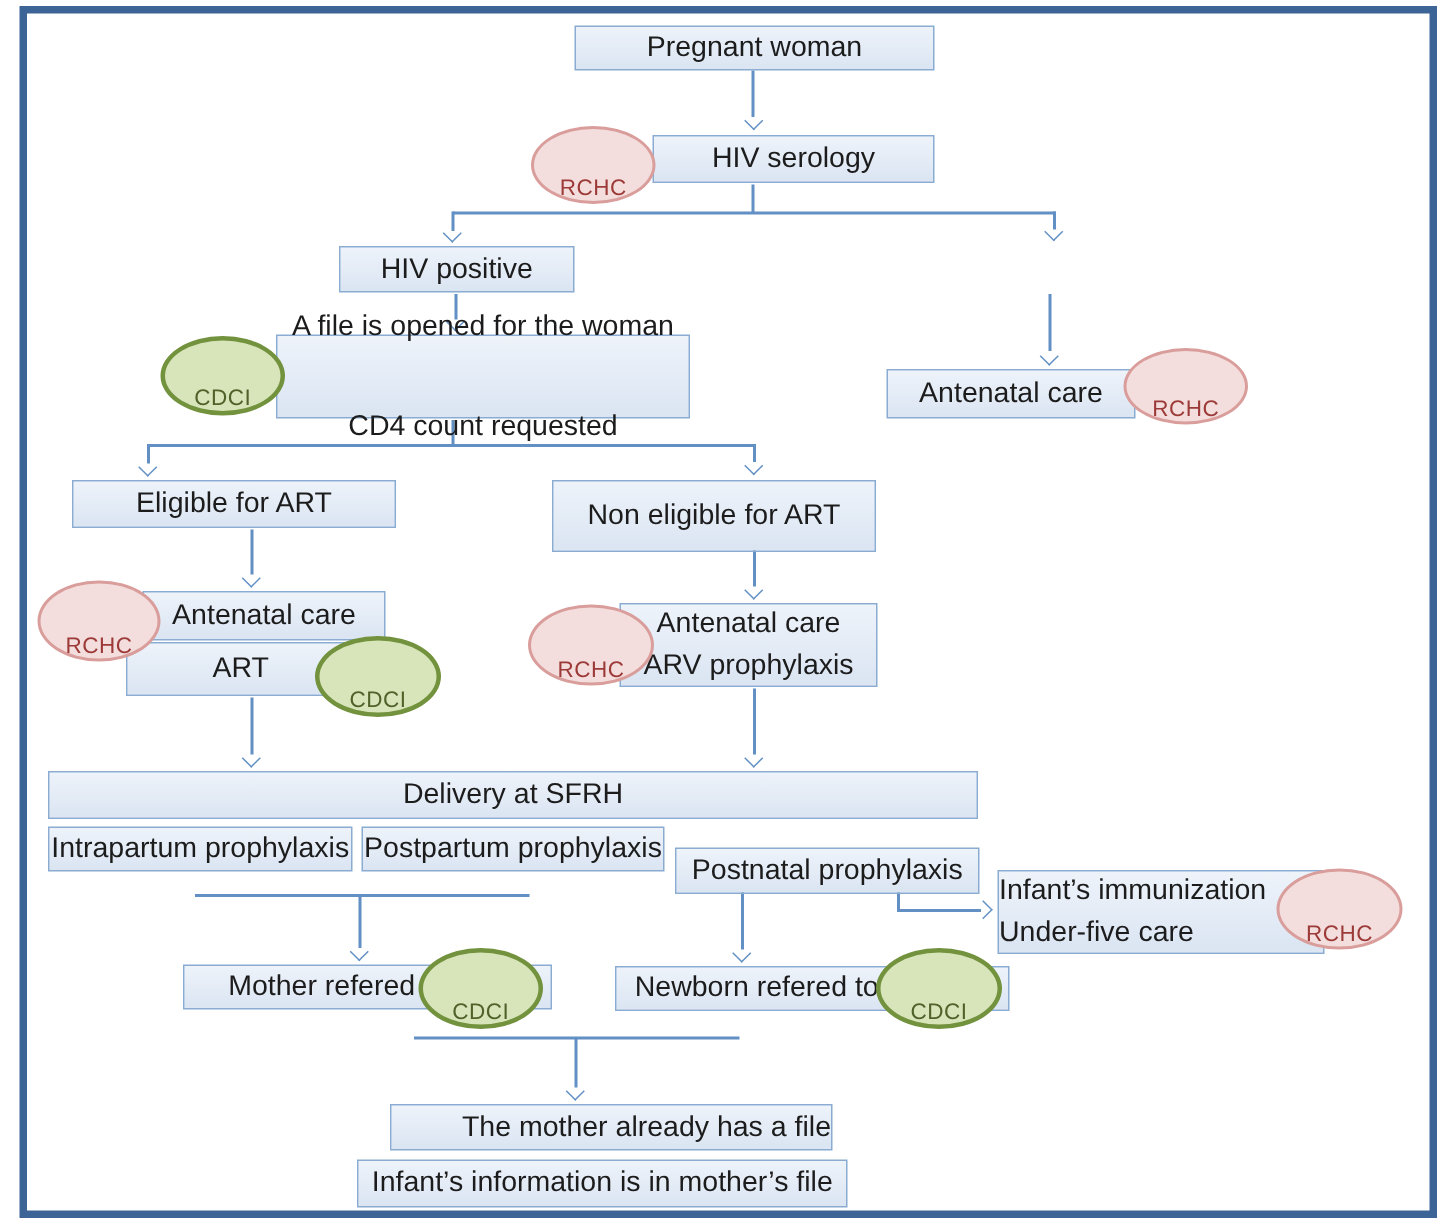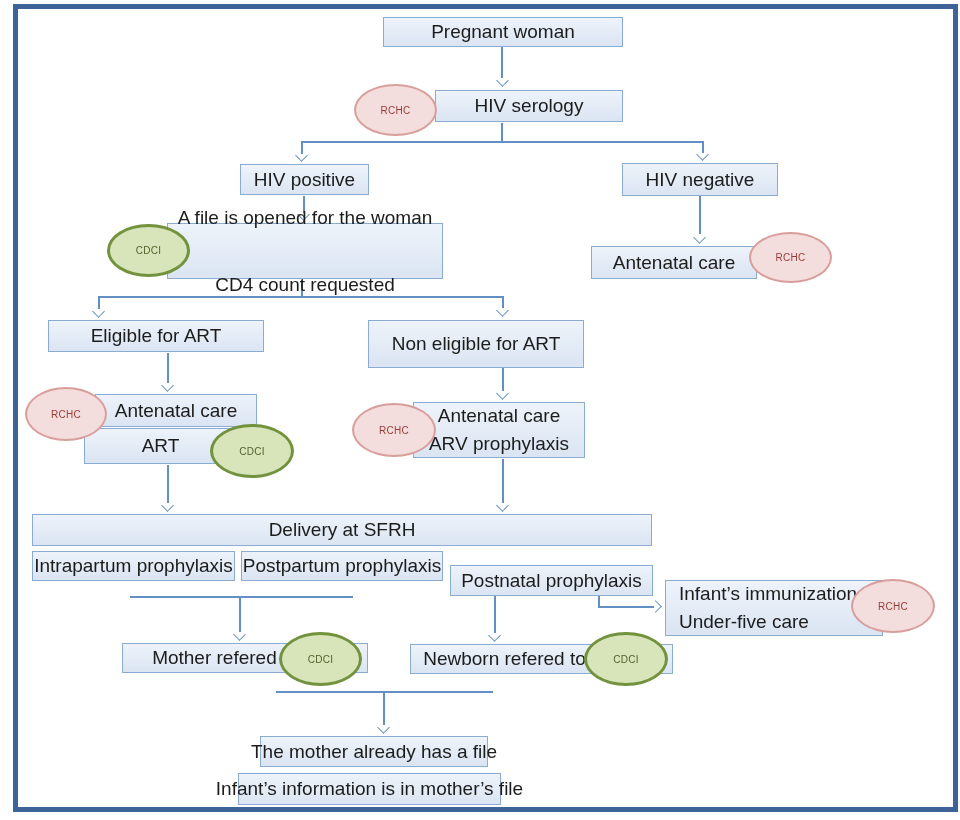--- a/index.html
+++ b/index.html
@@ -25,26 +25,26 @@
     position:absolute;left:13px;top:4px;width:945px;height:808px;
     border:5px solid var(--frame);box-sizing:border-box;
   }
   .box{
     position:absolute;box-sizing:border-box;
     border:1.6px solid var(--box-border);
     background:linear-gradient(180deg, var(--box-fill-top) 0%, var(--box-fill) 90%);
     display:flex;flex-direction:column;align-items:center;justify-content:center;
     text-align:center;font-size:19px;line-height:1.45;
   }
-  .box.left-align{align-items:flex-start;text-align:left;padding-left:13px;}
+  .box.left-align{align-items:flex-start;text-align:left;padding-left:0;}
   .box span{display:block;white-space:nowrap;}
   .ellipse{
     position:absolute;border-radius:50%;box-sizing:border-box;
-    display:flex;align-items:center;justify-content:center;
-    font-size:10px;letter-spacing:0.3px;z-index:5;
+    display:flex;align-items:flex-end;justify-content:center;
+    font-size:15px;letter-spacing:0.3px;z-index:5;
   }
   .ellipse.rchc{background:var(--rchc-fill);border:2.5px solid var(--rchc-border);color:var(--rchc-text);}
   .ellipse.cdci{background:var(--cdci-fill);border:3px solid var(--cdci-border);color:var(--cdci-text);}
   .hline{position:absolute;height:1.6px;background:var(--line);}
   .vline{position:absolute;width:1.6px;background:var(--line);}
   .ah{
     position:absolute;width:9px;height:9px;box-sizing:border-box;
     border-right:1.7px solid var(--line);border-bottom:1.7px solid var(--line);
     background:transparent;
   }
@@ -108,29 +108,26 @@
   <div class="ah down" style="left:379px;top:723px;"></div>
 
   <div class="box" style="left:383px;top:17px;width:240px;height:30px;">
     <span>Pregnant woman</span>
   </div>
 
   <div class="box" style="left:435px;top:90px;width:188px;height:32px;">
     <span>HIV serology</span>
   </div>
 
-  <div class="box" style="left:240px;top:164px;width:129px;height:31px;">
+  <div class="box" style="left:226px;top:164px;width:157px;height:31px;">
     <span>HIV positive</span>
   </div>
 
-  <div class="box" style="left:622px;top:163px;width:156px;height:33px;">
-    <span>HIV negative</span>
-  </div>
-
-  <div class="box" style="left:167px;top:223px;width:276px;height:56px;gap:39px;">
+
+  <div class="box" style="left:184px;top:223px;width:276px;height:56px;gap:39px;">
     <span>A file is opened for the woman</span>
     <span>CD4 count requested</span>
   </div>
 
   <div class="box" style="left:591px;top:246px;width:166px;height:33px;">
     <span>Antenatal care</span>
   </div>
 
   <div class="box" style="left:48px;top:320px;width:216px;height:32px;">
     <span>Eligible for ART</span>
@@ -175,25 +172,25 @@
   </div>
 
   <div class="box" style="left:122px;top:643px;width:246px;height:30px;">
     <span style="margin-right:88px;margin-left:48px;">Mother refered to</span>
   </div>
 
   <div class="box" style="left:410px;top:644px;width:263px;height:30px;">
     <span style="margin-right:74px;">Newborn refered to</span>
   </div>
 
-  <div class="box" style="left:260px;top:736px;width:228px;height:31px;">
+  <div class="box" style="left:260px;top:736px;width:295px;height:31px;align-items:flex-end;">
     <span>The mother already has a file</span>
   </div>
 
-  <div class="box" style="left:238px;top:773px;width:263px;height:32px;">
+  <div class="box" style="left:238px;top:773px;width:327px;height:32px;">
     <span>Infant’s information is in mother’s file</span>
   </div>
 
   <div class="ellipse rchc" style="left:354px;top:84px;width:83px;height:52px;">
     <span>RCHC</span>
   </div>
 
   <div class="ellipse cdci" style="left:107px;top:224px;width:83px;height:53px;">
     <span>CDCI</span>
   </div>

